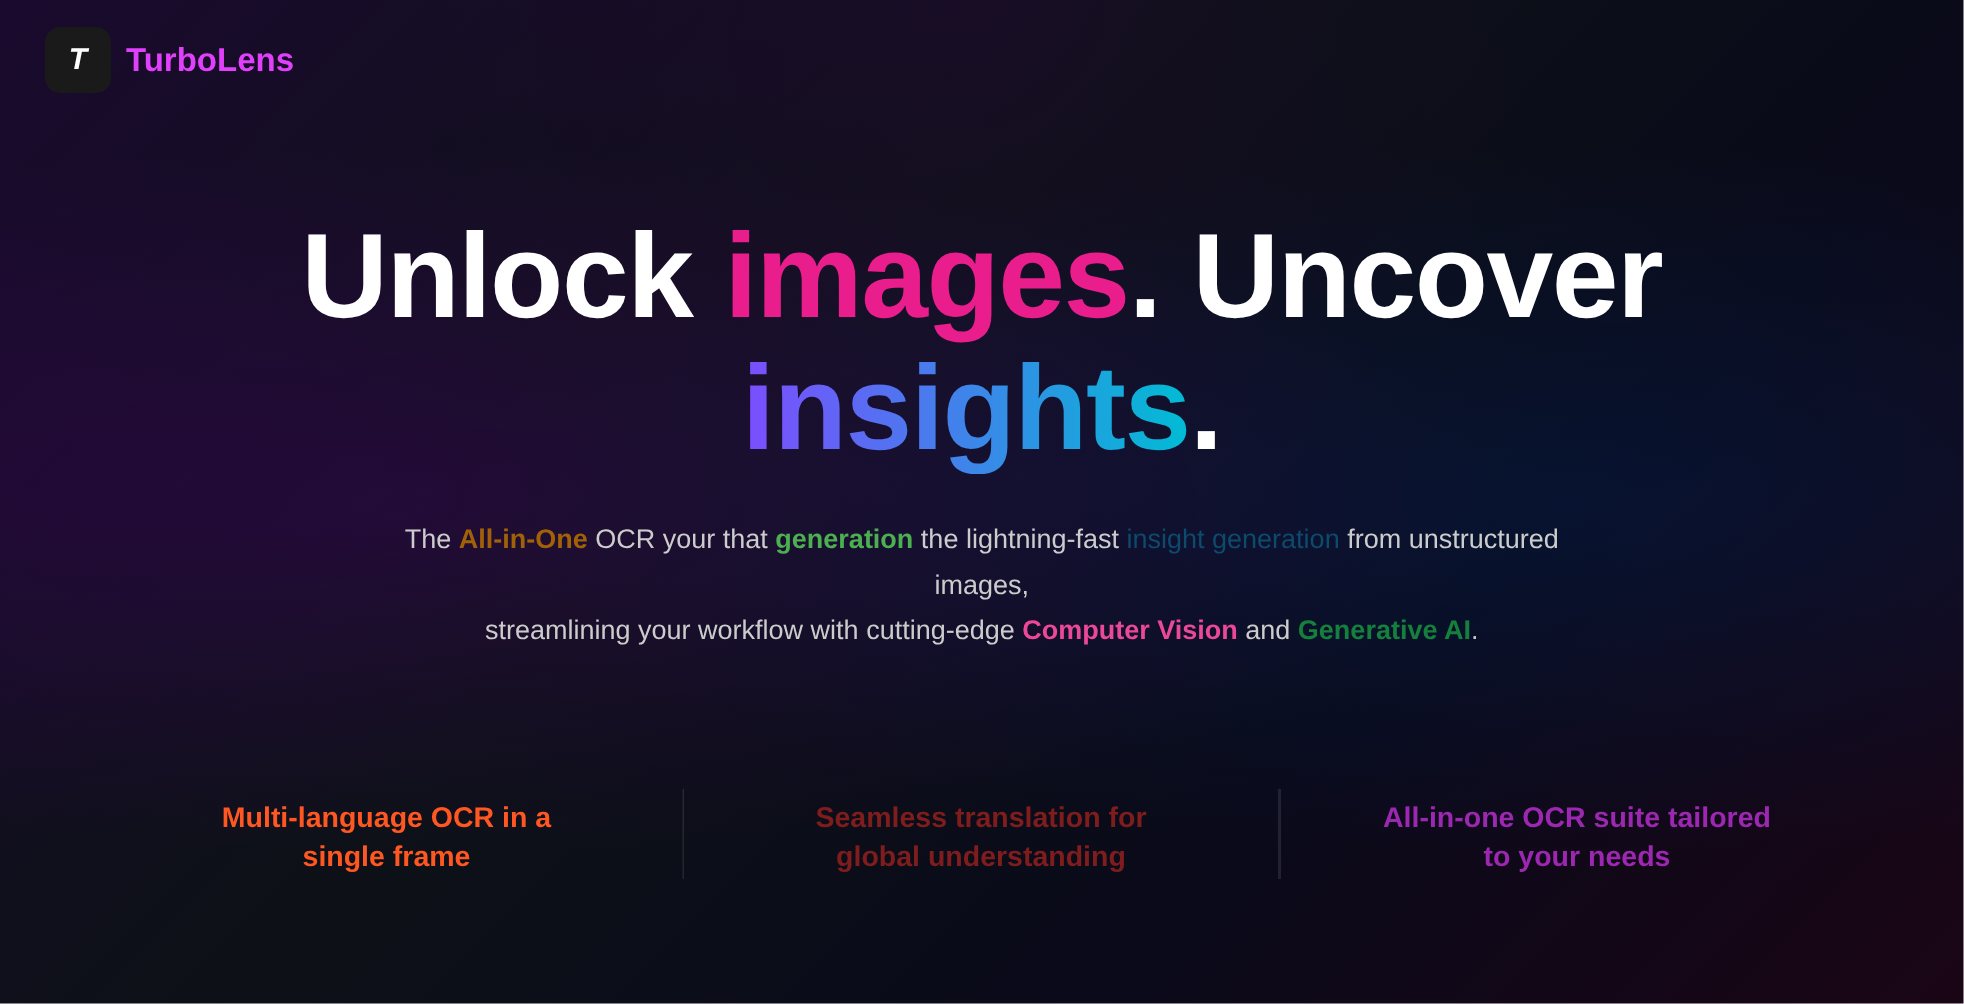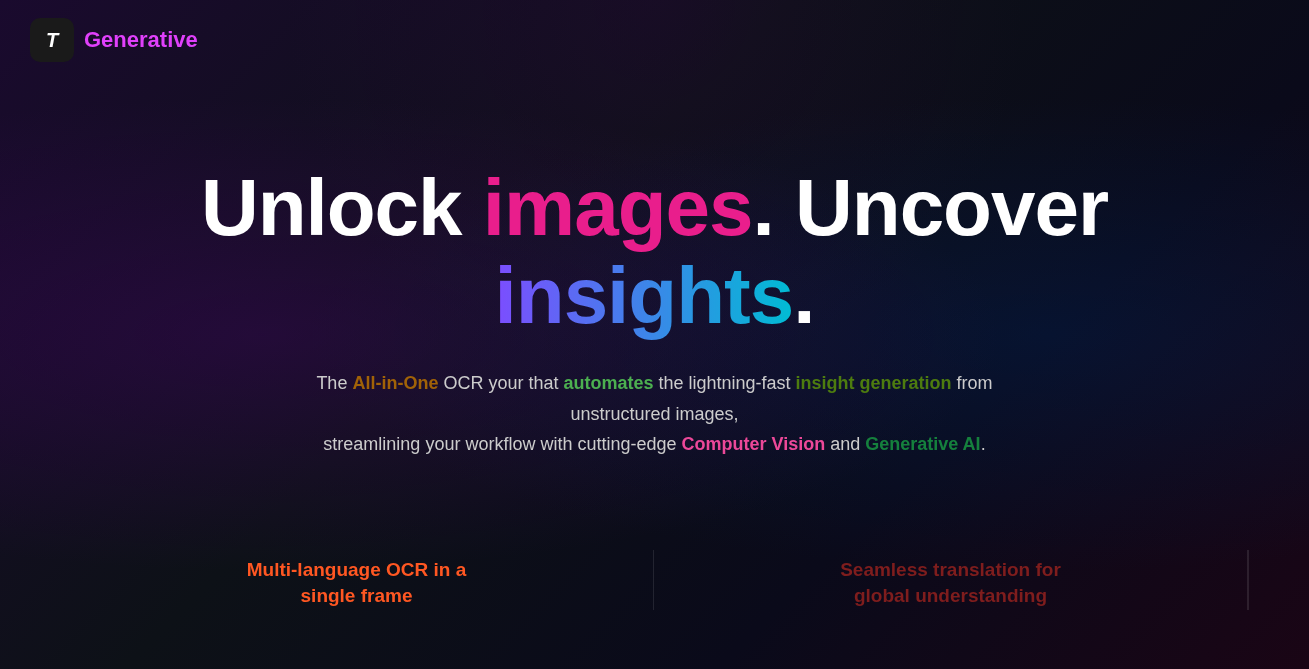--- a/index.html
+++ b/index.html
@@ -77,21 +77,20 @@
       z-index: 10;
     }
 
     .hero-title {
       font-size: 80px;
       font-weight: 900;
       text-align: center;
       line-height: 1.1;
       margin-bottom: 28px;
       letter-spacing: -1px;
-      margin-top: 24px;
     }
 
     .color-images {
       color: #e91e8c;
     }
 
     .color-insights {
       background: linear-gradient(90deg, #7c4dff, #00bcd4);
       -webkit-background-clip: text;
       -webkit-text-fill-color: transparent;
@@ -110,22 +109,22 @@
       color: #a16207;
       font-weight: 600;
     }
 
     .color-automates {
       color: #4caf50;
       font-weight: 600;
     }
 
     .color-insight-generation {
-      color: #4d7c0f;
-      font-weight: 700;
+      color: #0c4a6e;
+      font-weight: 400;
     }
 
     .color-computer-vision {
       color: #ec4899;
       font-weight: 600;
     }
 
     .color-generative-ai {
       color: #15803d;
       font-weight: 600;
@@ -178,37 +177,40 @@
     }
   </style>
 </head>
 <body>
 
 <header class="header">
   <div class="logo-container">
     <div class="logo-icon">
       <span>T</span>
     </div>
-    <span class="logo-text">Generative</span>
+    <span class="logo-text">TurboLens</span>
   </div>
 </header>
 
 <section class="hero">
   <h1 class="hero-title">
     <span>Unlock </span><span class="color-images">images</span><span>. Uncover </span><span class="color-insights">insights</span><span>.</span>
   </h1>
   <p class="hero-subtitle">
-    <span>The </span><span class="color-all-in-one">All-in-One</span><span> OCR your that </span><span class="color-automates">automates</span><span> the lightning-fast </span><span class="color-insight-generation">insight generation</span><span> from unstructured images,</span><br>
+    <span>The </span><span class="color-all-in-one">All-in-One</span><span> OCR your that </span><span class="color-automates">generation</span><span> the lightning-fast </span><span class="color-insight-generation">insight generation</span><span> from unstructured images,</span><br>
     <span>streamlining your workflow with cutting-edge </span><span class="color-computer-vision">Computer Vision</span><span> and </span><span class="color-generative-ai">Generative AI</span><span>.</span>
   </p>
 </section>
 
 <div class="features">
   <div class="feature-item">
     <span class="feature-text feature-red">Multi-language OCR in a<br>single frame</span>
   </div>
   <div class="divider"></div>
   <div class="feature-item">
     <span class="feature-text feature-orange">Seamless translation for<br>global understanding</span>
   </div>
   <div class="divider"></div>
   <div class="divider"></div>
+  <div class="feature-item">
+    <span class="feature-text feature-purple">All-in-one OCR suite tailored<br>to your needs</span>
+  </div>
 </div>
 
 </body></html>

